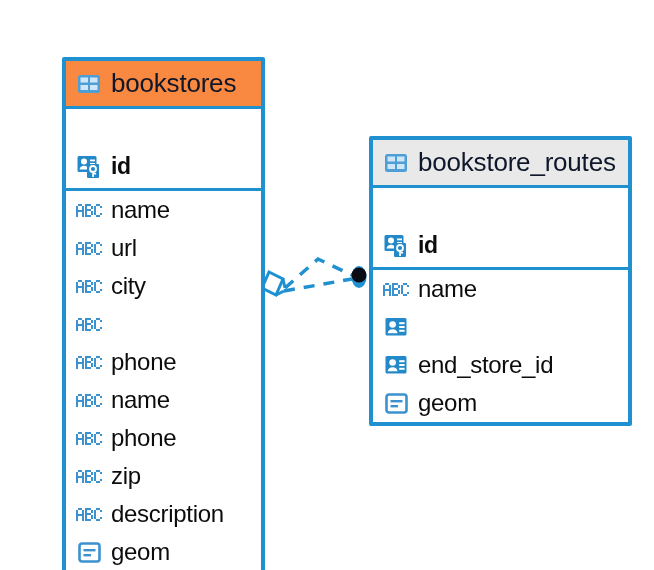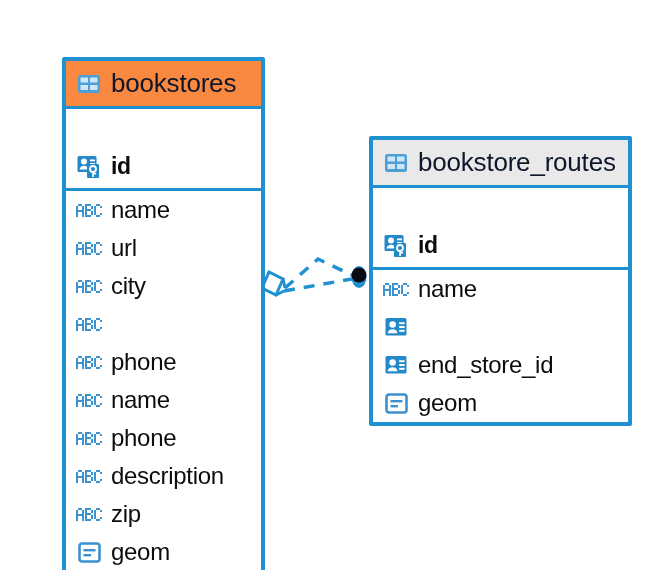--- a/index.html
+++ b/index.html
@@ -339,46 +339,46 @@
               <rect x="15" y="7" width="2" height="4"></rect>
                 <rect x="11" y="11" width="4" height="2"></rect>
               <rect x="20" y="0" width="4" height="2"></rect>
                 <rect x="18" y="2" width="2" height="9"></rect>
               <rect x="20" y="11" width="4" height="2"></rect>
                 <rect x="24" y="2" width="2" height="2"></rect>
               <rect x="24" y="9" width="2" height="2"></rect>
             </g>
           </svg>
         </span>
+        <span class="field-name">zip</span>
+      </div>
+
+      <div class="field-row">
+        <span class="icon-slot">
+          <svg width="26" height="13" viewBox="0 0 26 13">
+            <g fill="#3c91cf">
+              <rect x="0" y="2" width="2" height="11"></rect>
+                <rect x="2" y="0" width="4" height="2"></rect>
+              <rect x="6" y="2" width="2" height="11"></rect>
+                <rect x="2" y="6" width="4" height="2"></rect>
+              <rect x="9" y="0" width="2" height="13"></rect>
+                <rect x="11" y="0" width="4" height="2"></rect>
+              <rect x="15" y="2" width="2" height="3"></rect>
+                <rect x="11" y="5" width="4" height="2"></rect>
+              <rect x="15" y="7" width="2" height="4"></rect>
+                <rect x="11" y="11" width="4" height="2"></rect>
+              <rect x="20" y="0" width="4" height="2"></rect>
+                <rect x="18" y="2" width="2" height="9"></rect>
+              <rect x="20" y="11" width="4" height="2"></rect>
+                <rect x="24" y="2" width="2" height="2"></rect>
+              <rect x="24" y="9" width="2" height="2"></rect>
+            </g>
+          </svg>
+        </span>
         <span class="field-name">description</span>
-      </div>
-
-      <div class="field-row">
-        <span class="icon-slot">
-          <svg width="26" height="13" viewBox="0 0 26 13">
-            <g fill="#3c91cf">
-              <rect x="0" y="2" width="2" height="11"></rect>
-                <rect x="2" y="0" width="4" height="2"></rect>
-              <rect x="6" y="2" width="2" height="11"></rect>
-                <rect x="2" y="6" width="4" height="2"></rect>
-              <rect x="9" y="0" width="2" height="13"></rect>
-                <rect x="11" y="0" width="4" height="2"></rect>
-              <rect x="15" y="2" width="2" height="3"></rect>
-                <rect x="11" y="5" width="4" height="2"></rect>
-              <rect x="15" y="7" width="2" height="4"></rect>
-                <rect x="11" y="11" width="4" height="2"></rect>
-              <rect x="20" y="0" width="4" height="2"></rect>
-                <rect x="18" y="2" width="2" height="9"></rect>
-              <rect x="20" y="11" width="4" height="2"></rect>
-                <rect x="24" y="2" width="2" height="2"></rect>
-              <rect x="24" y="9" width="2" height="2"></rect>
-            </g>
-          </svg>
-        </span>
-        <span class="field-name">zip</span>
       </div>
 
       <div class="field-row">
         <span class="icon-slot">
           <svg width="23" height="21" viewBox="0 0 23 21">
             <rect x="1.5" y="1.5" width="20" height="18" rx="2.5" fill="#ffffff" stroke="#3c91cf" stroke-width="2.6"></rect>
             <rect x="5.5" y="7" width="12" height="2.4" fill="#3c91cf"></rect>
             <rect x="5.5" y="12" width="7.5" height="2.4" fill="#3c91cf"></rect>
           </svg>
         </span>

